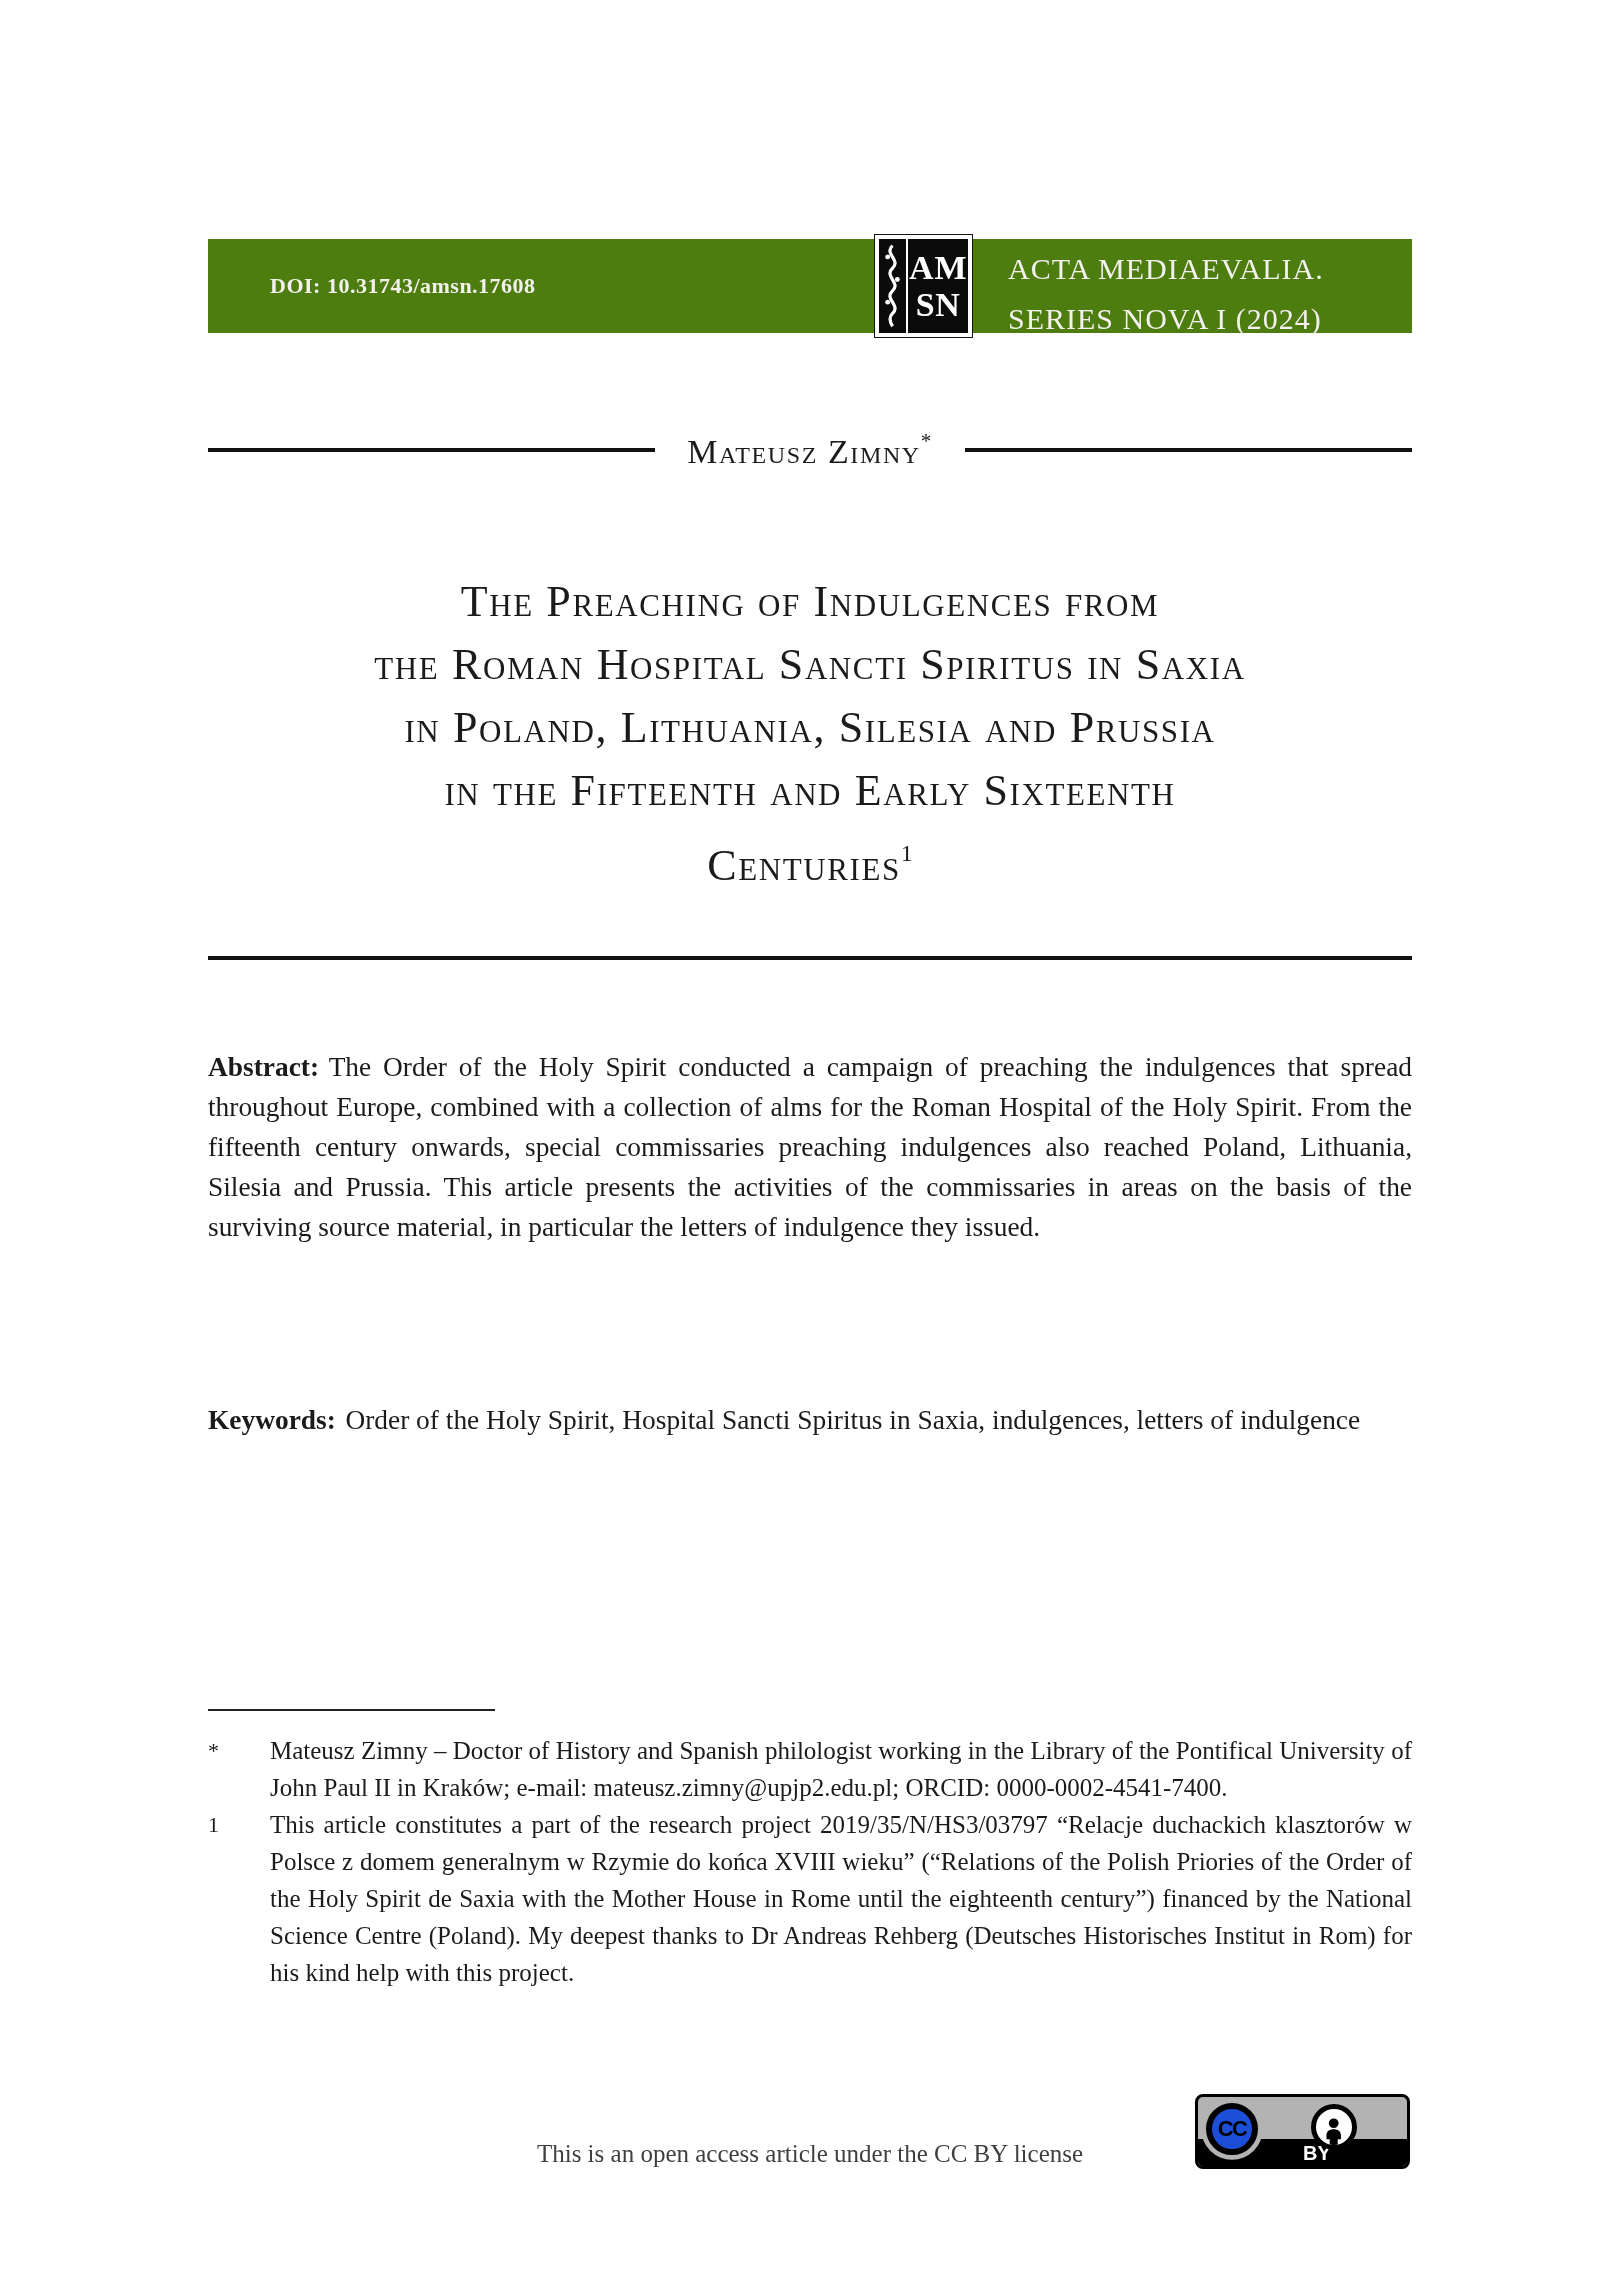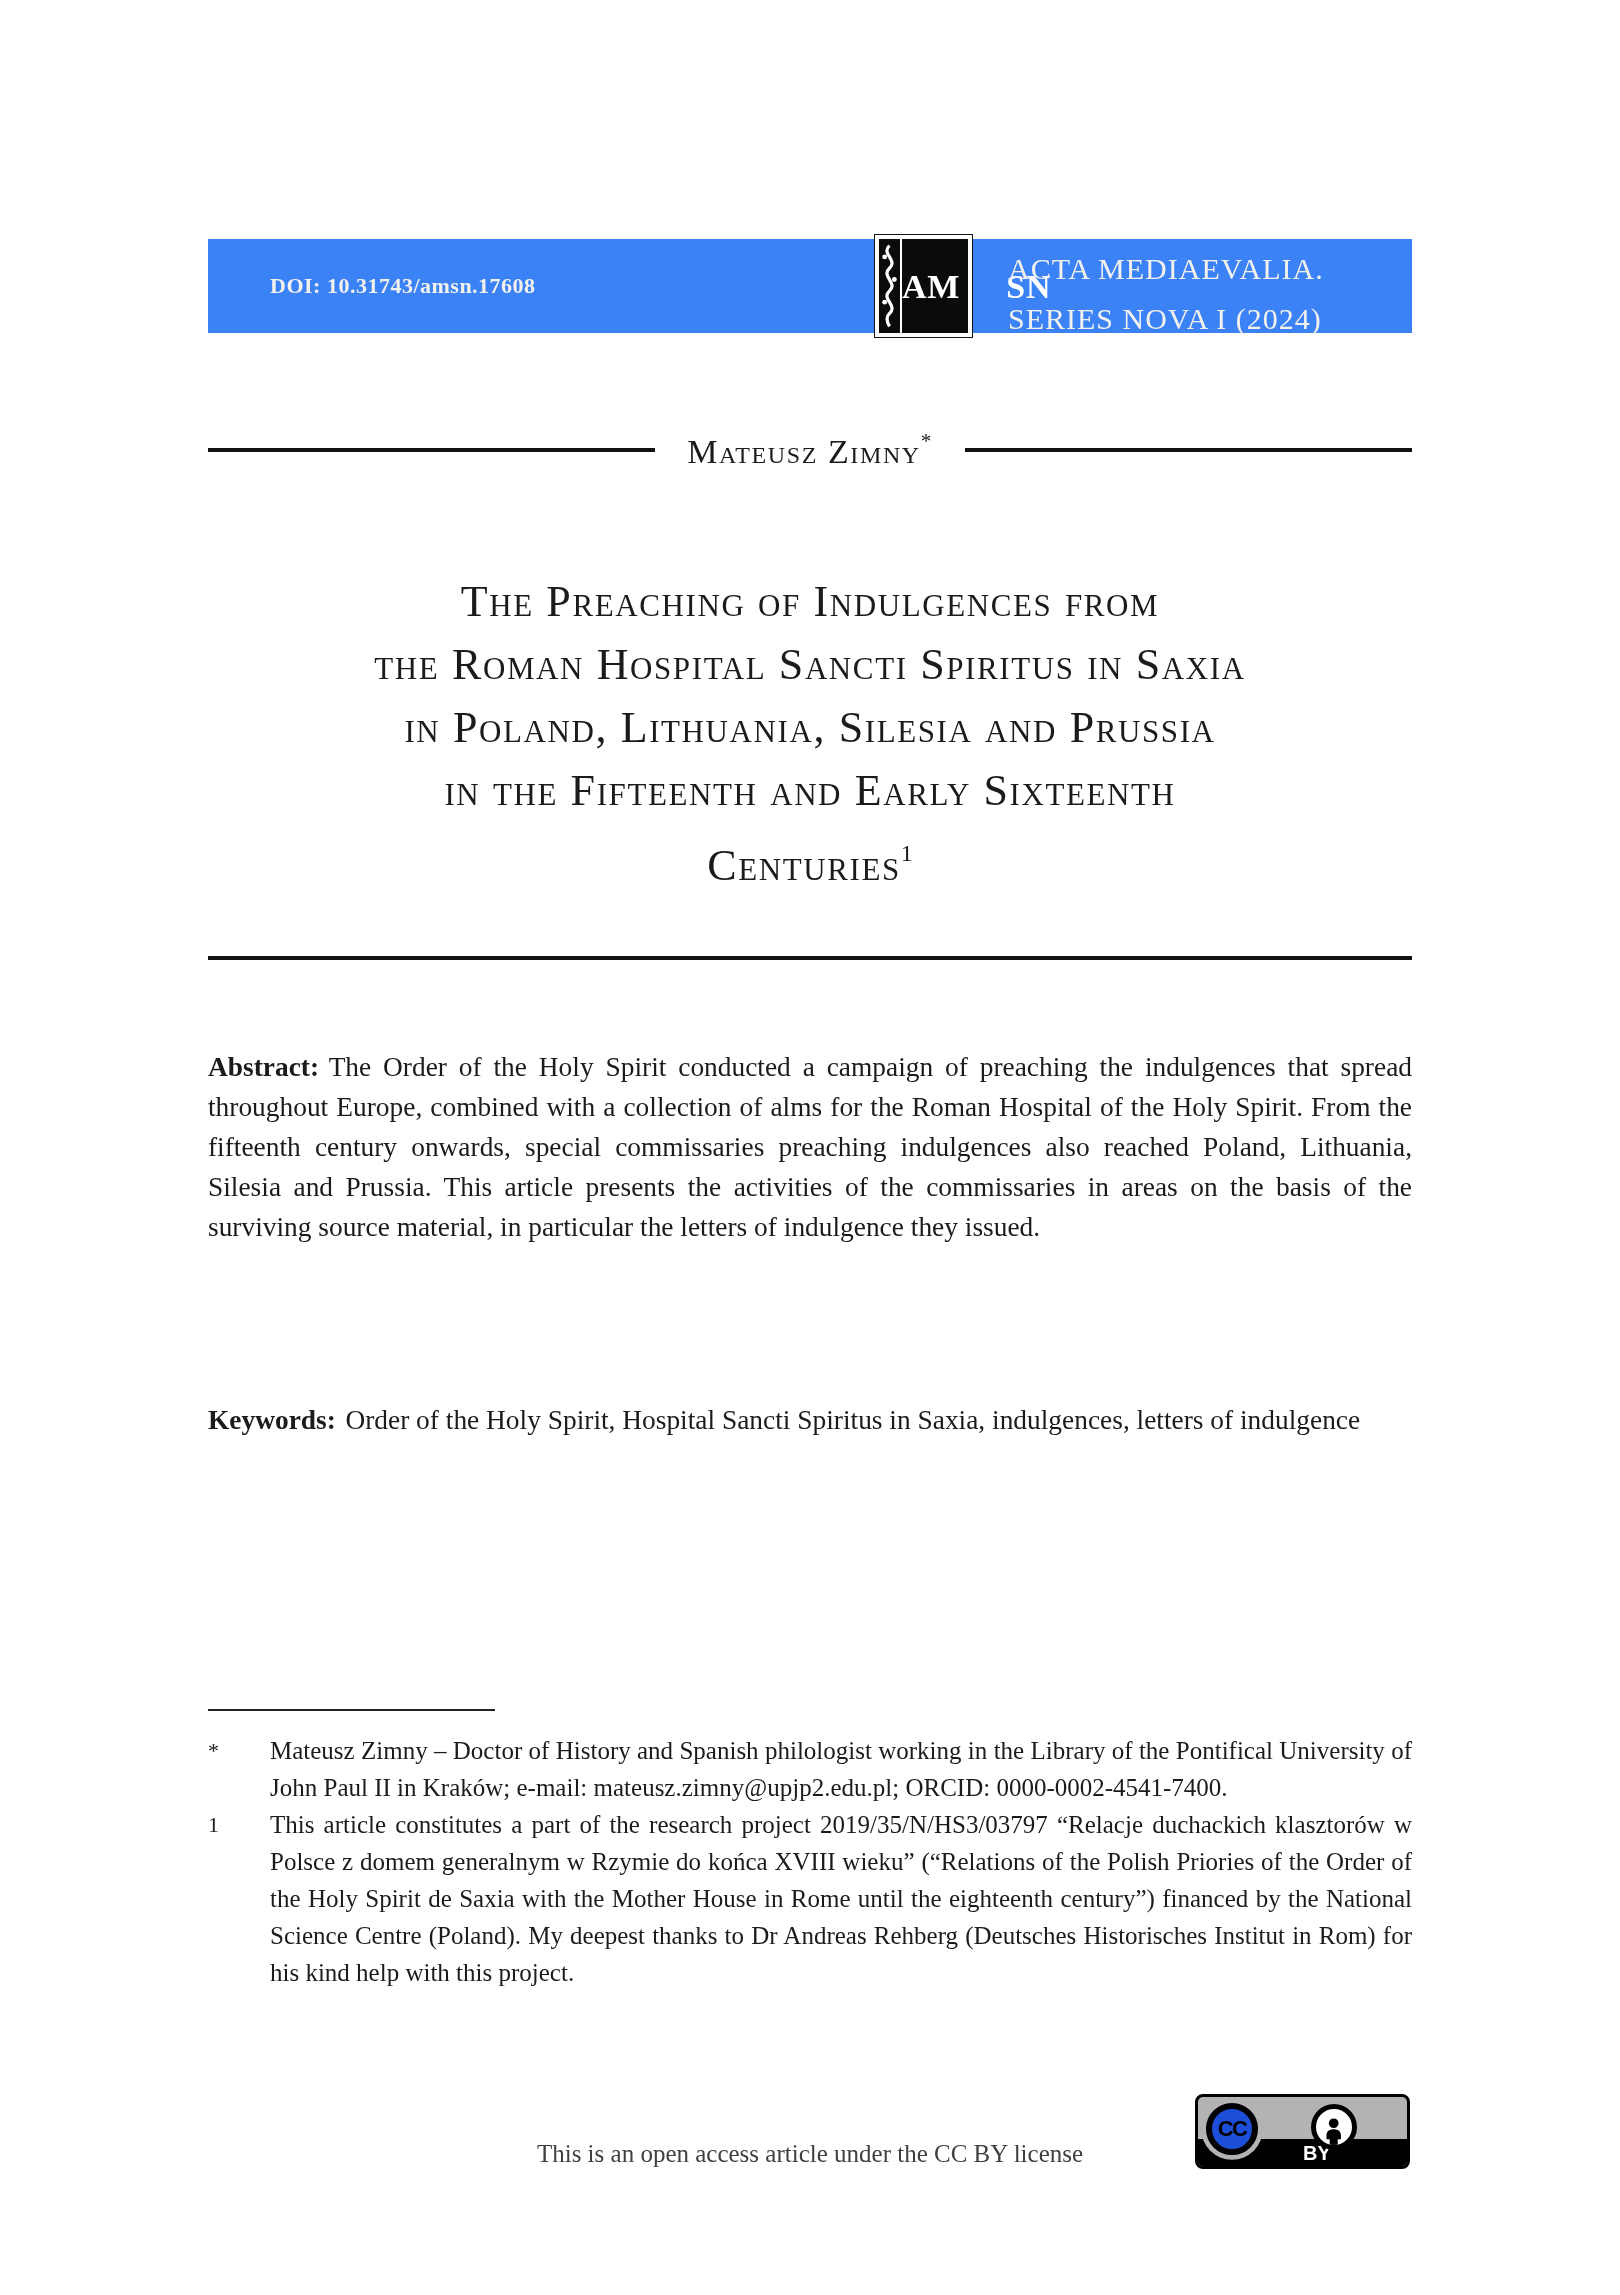--- a/index.html
+++ b/index.html
@@ -11,21 +11,21 @@
     font-family: "Liberation Serif", "DejaVu Serif", serif;
     color: #1b1b1b;
     overflow: hidden;
   }
 
   
   .banner {
     position: absolute;
     left: 208px; top: 239px;
     width: 1204px; height: 94px;
-    background: #3b82f6;
+    background: #4d7c0f;
   }
   .doi {
     position: absolute;
     left: 62px; top: 0; height: 94px;
     display: flex; align-items: center;
     color: #f3f1ed;
     font-size: 22px;
     letter-spacing: 0.5px;
     font-weight: bold;
   }
@@ -39,28 +39,27 @@
     box-sizing: border-box;
     display: flex;
   }
   .logo-ornament {
     width: 27.4px;
     border-right: 2.4px solid #ffffff;
     display: flex; align-items: center; justify-content: center;
   }
   .logo-letters {
     flex: 1;
-    display: flex; flex-direction: row;
+    display: flex; flex-direction: column;
     align-items: center; justify-content: center;
     color: #ffffff;
     font-weight: bold;
     font-size: 34px;
     line-height: 37px;
     letter-spacing: 0.8px;
-    gap: 46px;
   }
   .journal-title {
     position: absolute;
     left: 800px; top: 8px; height: 94px;
     display: flex; flex-direction: column; justify-content: space-between;
     color: #f3f1ed;
     font-size: 30px;
     line-height: 44px;
     letter-spacing: 1px;
     white-space: nowrap;

